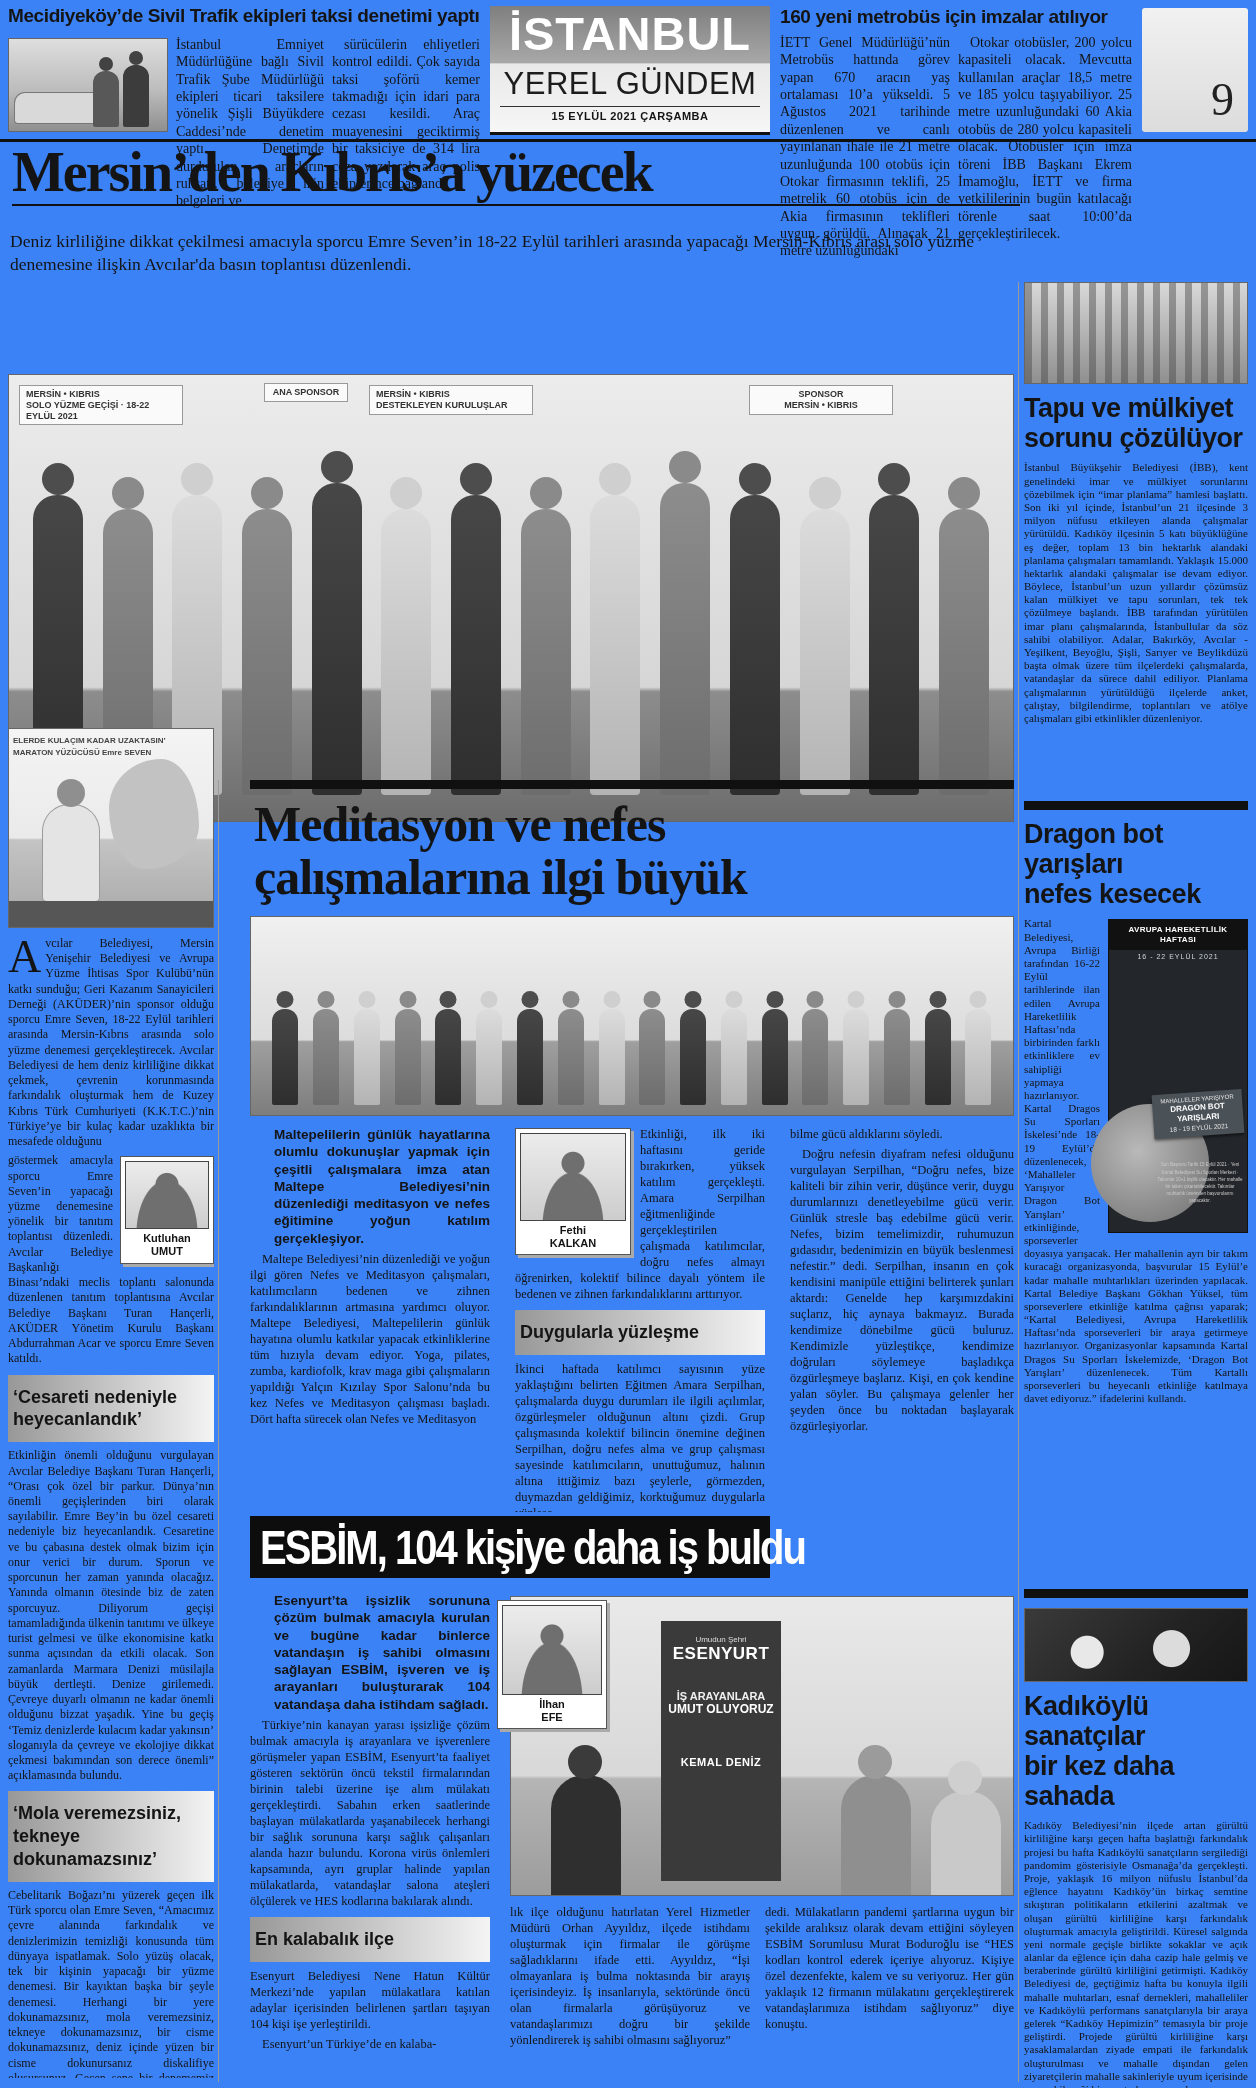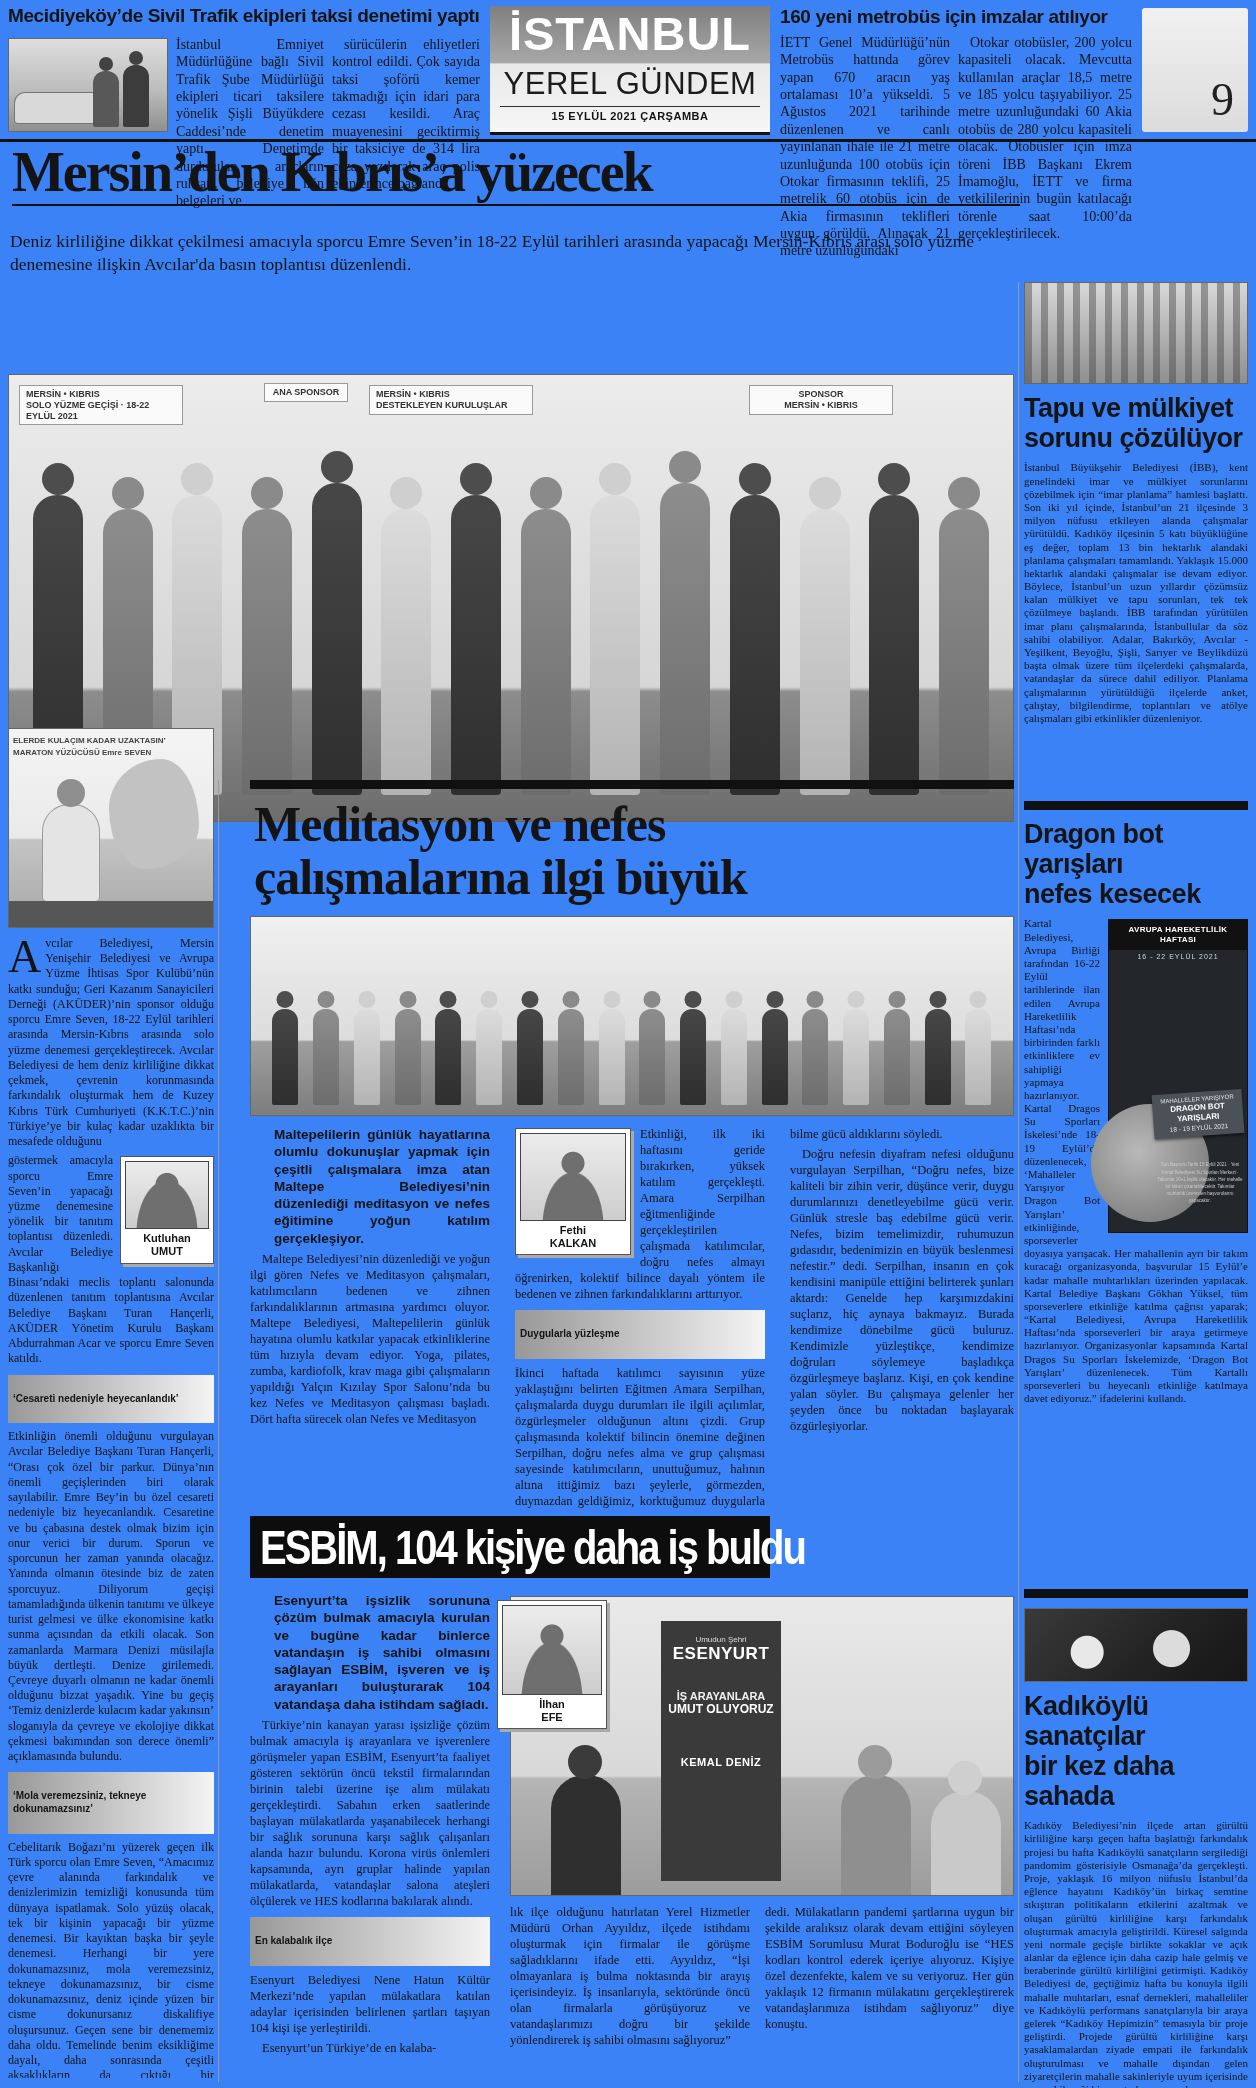--- a/index.html
+++ b/index.html
@@ -6,22 +6,22 @@
   .page{position:relative;width:1256px;height:2088px;margin:0 auto;background:#3b82f6;color:#141414;
         font-family:"Liberation Serif",serif;overflow:hidden;}
   
   .abs{position:absolute;}
   p{margin:0 0 4px 0;text-align:justify;}
   p+p{text-indent:12px;}
   figure{margin:0;}
   .photo{border:1px solid #666;box-sizing:border-box;overflow:hidden;position:relative;}
   .blackbar{background:#101010;height:9px;}
   .vrule{position:absolute;width:1px;background:#9a9a9a;}
-  .bandsub{font-family:"Liberation Sans",sans-serif;font-weight:bold;font-size:10px;
-           background:linear-gradient(90deg,#989898,#f4f4f4);padding:18px 5px;margin:8px 0 6px;}
+  .bandsub{font-family:"Liberation Sans",sans-serif;font-weight:bold;font-size:18px;
+           background:linear-gradient(90deg,#989898,#f4f4f4);padding:11px 5px;margin:8px 0 6px;}
   h1,h2,h3,h4{margin:0;}
   
   .tl-head{left:8px;top:6px;width:474px;font-family:"Liberation Sans",sans-serif;font-weight:bold;
            font-size:19px;letter-spacing:-.4px;line-height:1.05;}
   .tl-photo{left:8px;top:38px;width:160px;height:94px;
             background:linear-gradient(180deg,#dedede 0%,#bdbdbd 55%,#8f8f8f 100%);}
   .tl-photo .car{position:absolute;left:6px;bottom:8px;width:92px;height:30px;background:#d9d9d9;
                  border-radius:10px 14px 3px 3px;box-shadow:0 0 0 1px #777;}
   .tl-photo .fig{position:absolute;right:18px;bottom:4px;width:26px;height:62px;background:#3c3c3c;
                  border-radius:12px 12px 2px 2px;}

